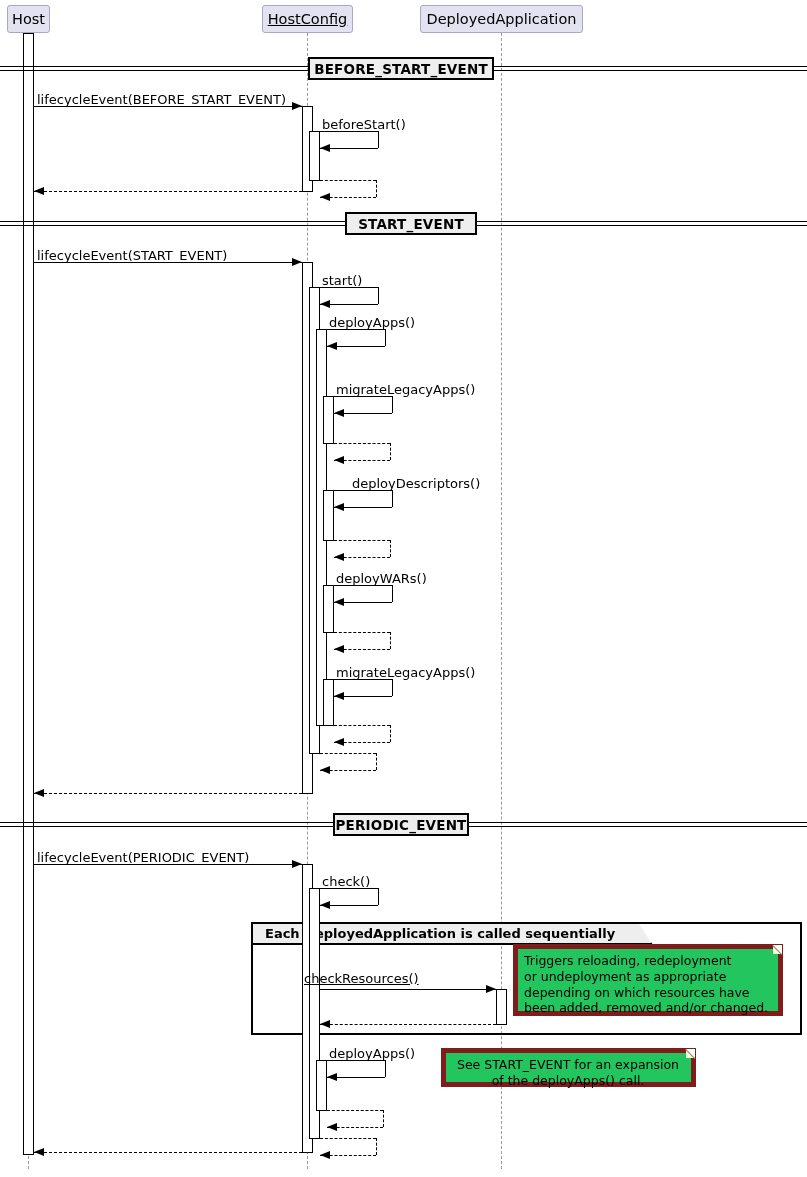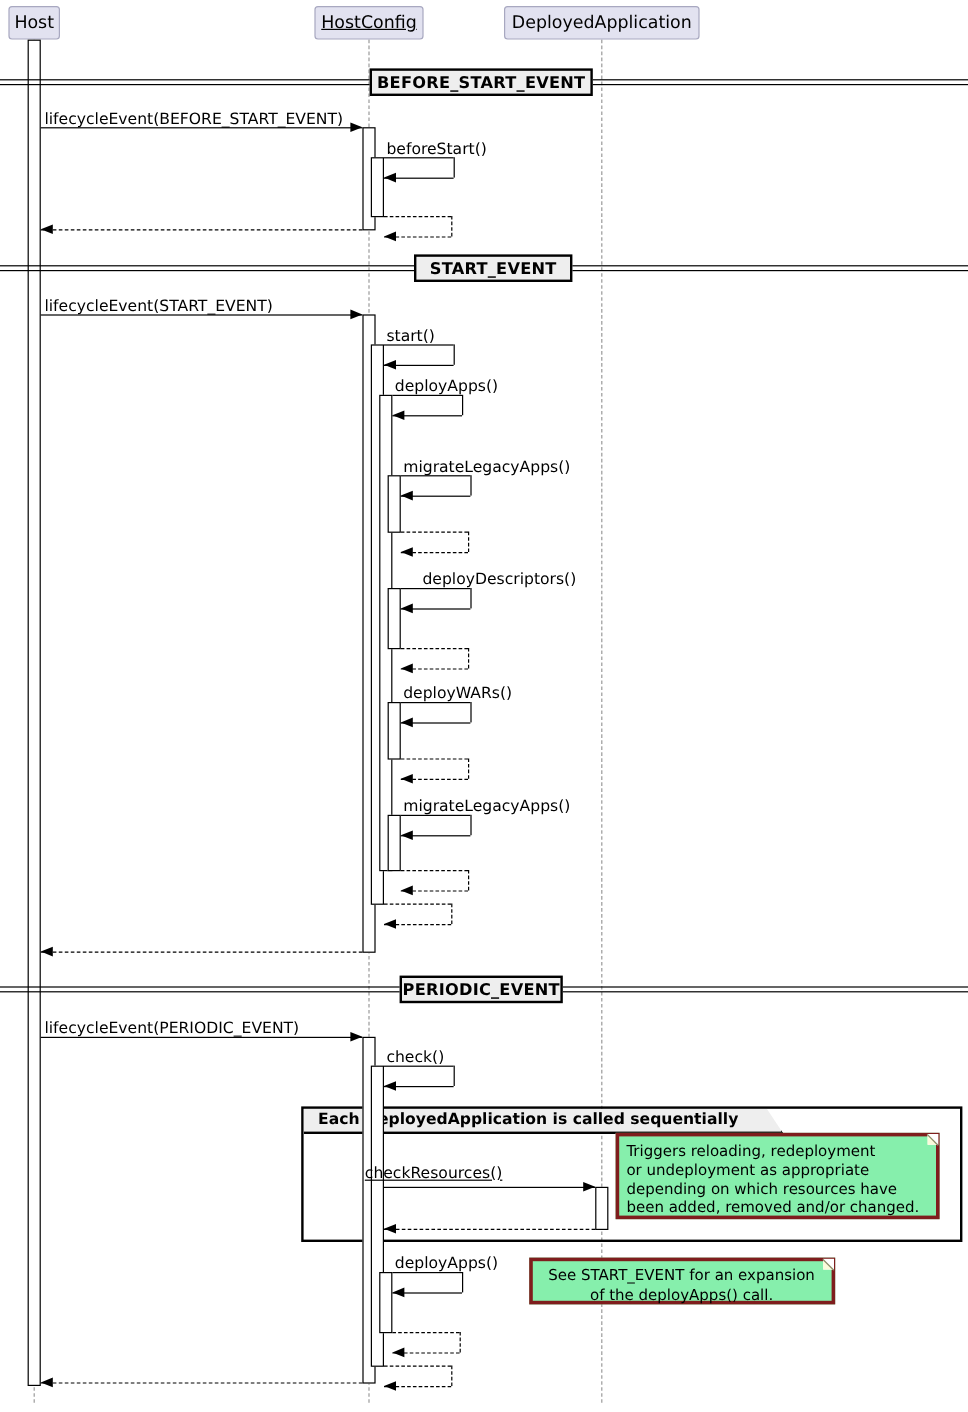--- a/index.html
+++ b/index.html
@@ -125,22 +125,22 @@
     line-height:1;
     display:flex;
     align-items:center;
     padding-left:12px;
     clip-path:polygon(0 0, calc(100% - 14px) 0, 100% 100%, 0 100%);
   }
   
   .note{
     position:absolute;
     box-sizing:border-box;
-    background:#86efac;
-    border:3px solid #7f1d1d;
+    background:#22c55e;
+    border:5px solid #7f1d1d;
     font-size:12.5px;
     color:#000;
     line-height:1.26;
     padding:4px 7px 4px 6px;
     white-space:pre-line;
   }
   .note-fold{
     position:absolute;
     width:0;height:0;
     border-left:9px solid #FBFBDB;

